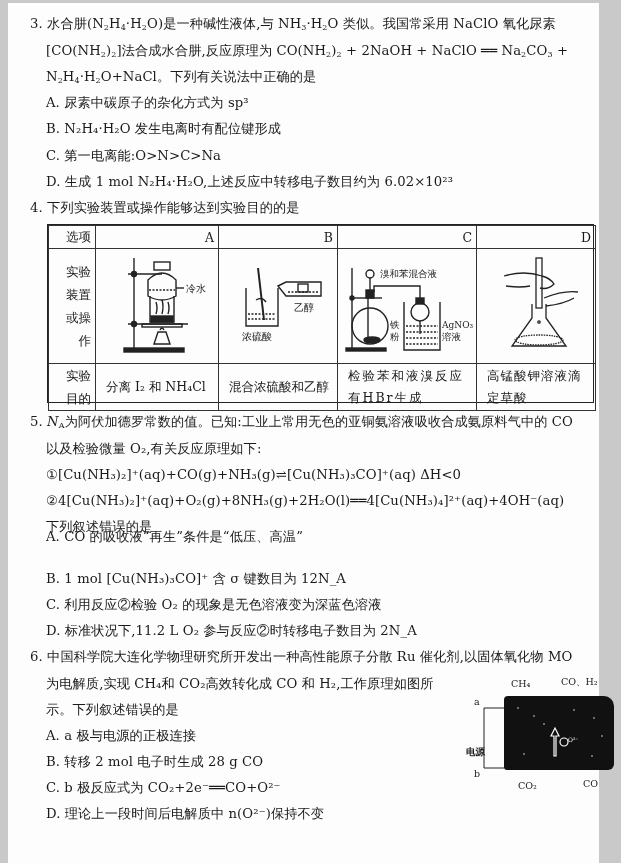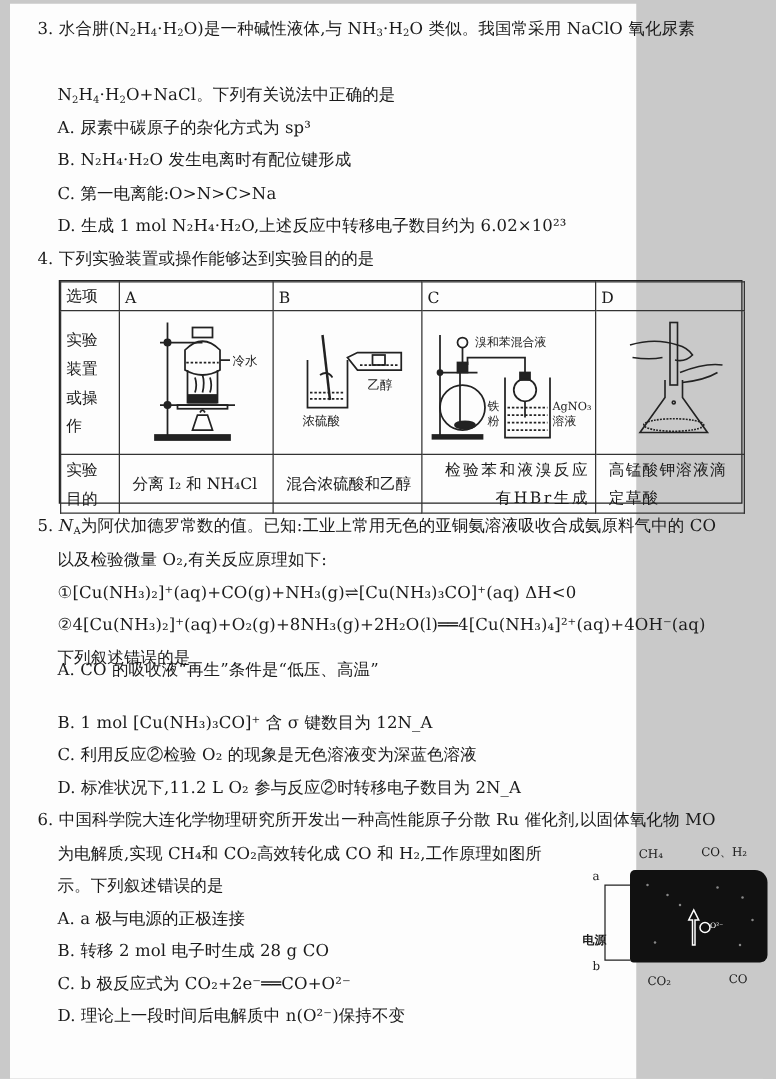--- a/index.html
+++ b/index.html
@@ -1,38 +1,38 @@
 <!DOCTYPE html>
 <html><head>
 <meta charset="utf-8">
 <style>
   * { box-sizing: border-box; margin: 0; padding: 0; }
   html, body { width: 621px; height: 863px; overflow: hidden; background: #c9c9c9; }
   body { font-family: "DejaVu Serif", "Liberation Serif", serif; color: #1a1a1a; position: relative; }
   .page {
-    position: absolute; left: 8px; top: 3px; width: 501px; height: 860px;
+    position: absolute; left: 8px; top: 3px; width: 591px; height: 860px;
     background: #fdfdfd;
   }
   .line {
     position: absolute; font-size: 13.2px; line-height: 18px; white-space: nowrap;
     letter-spacing: 0.1px;
   }
   .opt { }
   sub, sup { font-size: 8px; line-height: 0; }
   sub { vertical-align: -2px; }
   i { font-style: italic; }
 
   
   .tbl {
     position: absolute; left: 47px; top: 224px; width: 547px; height: 179px;
     border: 1.5px solid #222; border-collapse: collapse;
   }
   .tbl table { width: 100%; height: 100%; border-collapse: collapse; table-layout: fixed; }
   .tbl td {
-    border: 1px solid #333; font-size: 12.5px; text-align: left; vertical-align: middle;
+    border: 1px solid #333; font-size: 12.5px; text-align: right; vertical-align: middle;
     padding: 0 4px;
   }
   .tbl td.label { line-height: 23px; }
   .tbl td.left { text-align: left; padding-left: 10px; line-height: 22px; }
   .tbl tr.h { height: 23px; }
   .tbl tr.img { height: 115px; }
   .tbl tr.p { height: 41px; }
   .tbl svg { display: block; margin: 0 auto; }
 
   
@@ -47,20 +47,23 @@
     font-size: 13px; font-weight: bold; font-family: "DejaVu Sans", "Liberation Sans", sans-serif;
   }
 </style>
 </head>
 <body>
 
 <div class="page">
 
   <div class="line" style="left:22px;top:12px;">
     <span>3.</span> 水合肼(N<sub>2</sub>H<sub>4</sub>·H<sub>2</sub>O)是一种碱性液体,与 NH<sub>3</sub>·H<sub>2</sub>O 类似。我国常采用 NaClO 氧化尿素
+  </div>
+  <div class="line" style="left:38px;top:39px;">
+    [CO(NH<sub>2</sub>)<sub>2</sub>]法合成水合肼,反应原理为 CO(NH<sub>2</sub>)<sub>2</sub> + 2NaOH + NaClO ══ Na<sub>2</sub>CO<sub>3</sub> +
   </div>
   <div class="line" style="left:38px;top:65px;">
     N<sub>2</sub>H<sub>4</sub>·H<sub>2</sub>O+NaCl。下列有关说法中正确的是
   </div>
   <div class="line opt" style="left:38px;top:91px;">A. 尿素中碳原子的杂化方式为 sp³</div>
   <div class="line opt" style="left:38px;top:117px;">B. N₂H₄·H₂O 发生电离时有配位键形成</div>
   <div class="line opt" style="left:38px;top:144px;">C. 第一电离能:O&gt;N&gt;C&gt;Na</div>
   <div class="line opt" style="left:38px;top:170px;">D. 生成 1 mol N₂H₄·H₂O,上述反应中转移电子数目约为 6.02×10²³</div>
 
   <div class="line" style="left:22px;top:196px;">
@@ -178,21 +181,21 @@
           </svg>
         </td>
       </tr>
       <tr class="p">
         <td class="label">
           <div>实验</div>
           <div>目的</div>
         </td>
         <td class="left">分离 I₂ 和 NH₄Cl</td>
         <td class="left">混合浓硫酸和乙醇</td>
-        <td class="left" style="white-space:normal;letter-spacing:2px;text-align:right;">检验苯和液溴反应有HBr生成</td>
+        <td class="left" style="white-space:normal;letter-spacing:2px;">检验苯和液溴反应有HBr生成</td>
         <td class="left" style="white-space:normal;letter-spacing:1px;">高锰酸钾溶液滴定草酸</td>
       </tr>
     </tbody>
       </table>
   </div>
 
   <div class="line" style="left:22px;top:410px;">
     <span>5.</span> <i>N</i><sub>A</sub>为阿伏加德罗常数的值。已知:工业上常用无色的亚铜氨溶液吸收合成氨原料气中的 CO
   </div>
   <div class="line" style="left:38px;top:437px;">以及检验微量 O₂,有关反应原理如下:</div>

